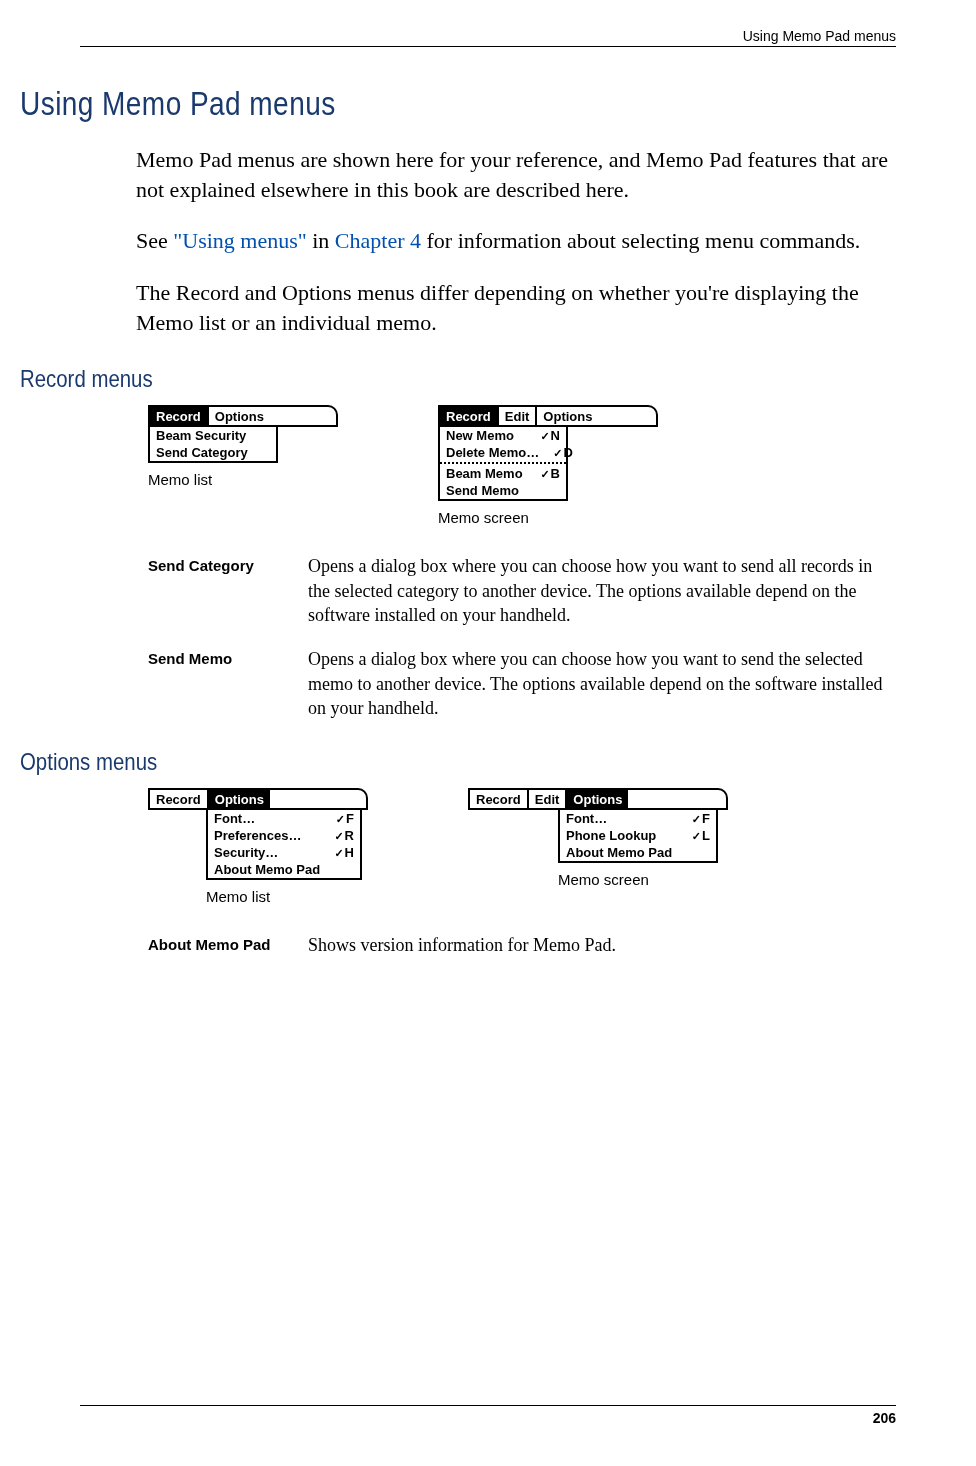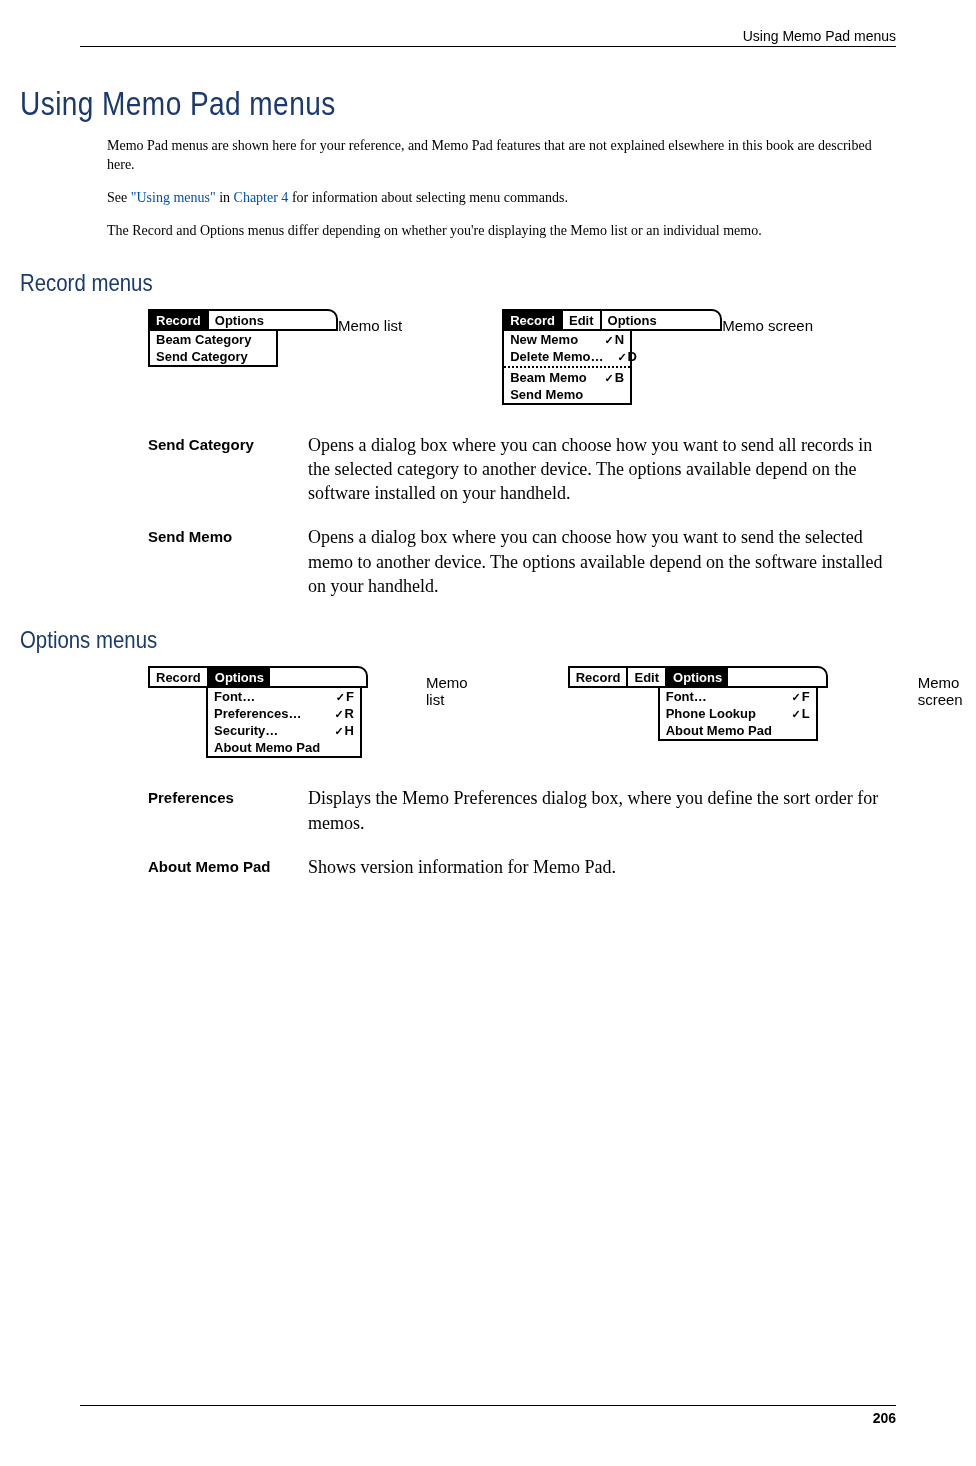--- a/index.html
+++ b/index.html
@@ -45,34 +45,34 @@
     h2 {
       font-family: Arial, Helvetica, sans-serif;
       font-weight: normal;
       color: #1a3a6e;
       font-size: 24px;
       margin: 28px 0 12px 0;
       transform: scaleX(0.85);
       transform-origin: left;
     }
     .body-text {
-      margin-left: 87px;
-      font-size: 14px;
+      margin-left: 116px;
+      font-size: 22px;
       line-height: 1.35;
       margin-bottom: 14px;
       font-family: "Palatino Linotype", Palatino, Georgia, serif;
     }
     .link { color: #0050b0; }
     .menu-images {
       display: flex;
       margin-left: 128px;
       margin-top: 10px;
       gap: 100px;
     }
-    .menu-block { display: flex; flex-direction: row; }
+    .menu-block { display: flex; flex-direction: column; }
     .caption {
       font-family: Liberation Sans, sans-serif;
       font-size: 15px;
       margin-top: 8px;
     }
     .palm-menu {
       display: inline-block;
       background: #fff;
     }
     .menu-bar {
@@ -184,21 +184,21 @@
 
   <div class="menu-images">
     <div class="menu-block">
       <div class="palm-menu">
         <div class="menu-bar menu-bar-short">
           <div class="menu-tab active">Record</div>
           <div class="menu-tab">Options</div>
         </div>
         <div class="menu-dropdown" style="width:118px">
           <div class="menu-item">
-              <span>Beam Category</span>
+              <span>Beam Security</span>
             </div>
           <div class="menu-item">
               <span>Send Category</span>
             </div>
         </div>
       </div>
       <div class="caption">Memo list</div>
     </div>
 
     <div class="menu-block">
@@ -292,24 +292,20 @@
               <span>About Memo Pad</span>
             </div>
         </div>
       </div>
       <div class="caption" style="margin-left:90px">Memo screen</div>
     </div>
   </div>
 
   <div class="def-table">
     <div class="def-row">
-      <div class="def-term">Preferences</div>
-      <div class="def-body">Displays the Memo Preferences dialog box, where you define the sort order for memos.</div>
-    </div>
-    <div class="def-row">
       <div class="def-term">About Memo Pad</div>
       <div class="def-body">Shows version information for Memo Pad.</div>
     </div>
   </div>
 </div>
 
 <div class="footer">
   <span>206</span>
 </div>
 

